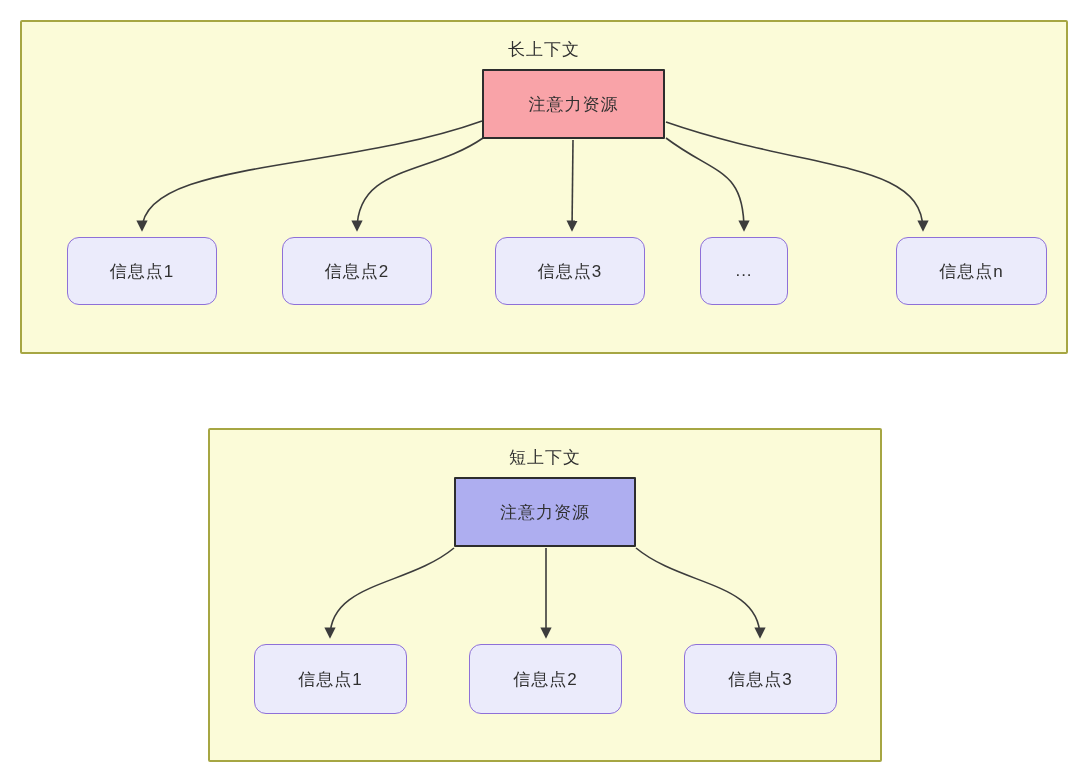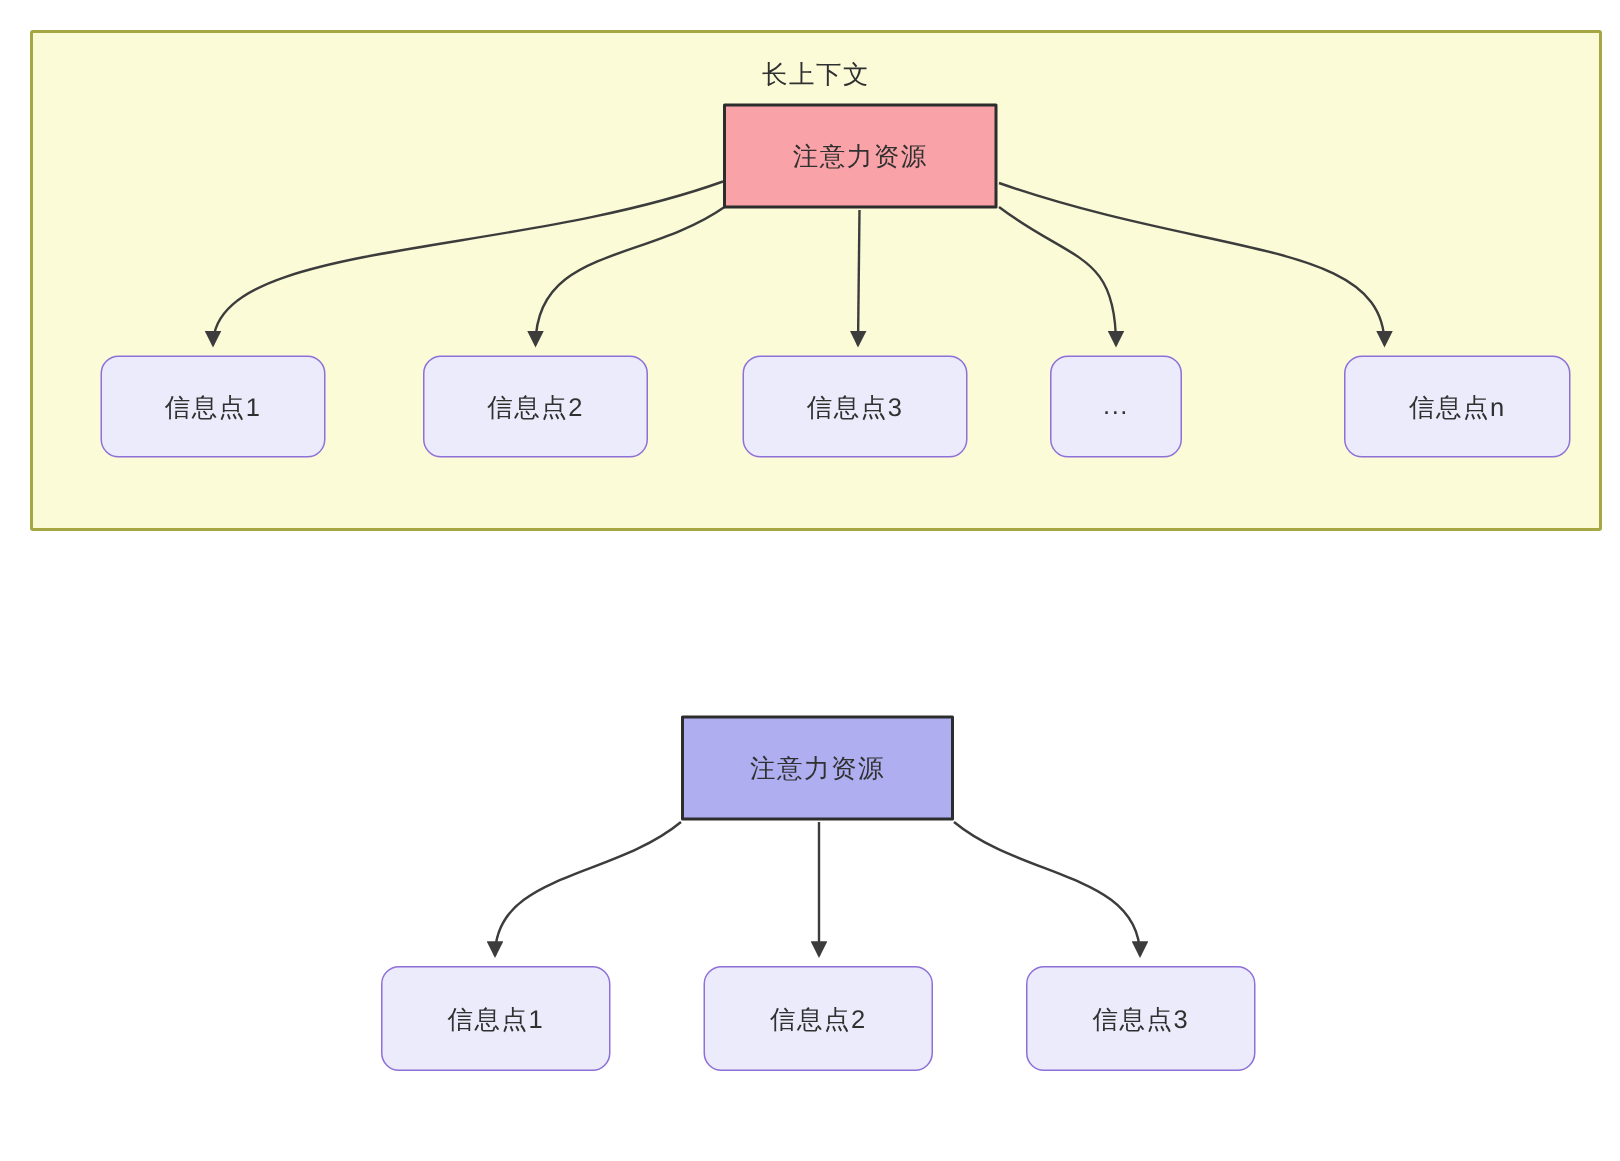--- a/index.html
+++ b/index.html
@@ -85,20 +85,23 @@
 </style>
 </head>
 <body>
 
 <div class="canvas">
 
   <section class="panel" id="panel-long">
     <div class="panel-title">长上下文</div>
   </section>
 
+  <section class="panel" id="panel-short">
+    <div class="panel-title">短上下文</div>
+  </section>
 
   <svg class="arrows" viewBox="0 0 1080 774" aria-hidden="true">
     <defs>
       <marker id="ah" viewBox="0 0 10 10" refX="8.5" refY="5" markerWidth="7" markerHeight="7" orient="auto-start-reverse">
         <path class="arrowhead-shape" d="M 0 0 L 10 5 L 0 10 z"></path>
       </marker>
     </defs>
 
     <path class="arrow" d="M 482 121 C 340 172, 142 160, 142 230" marker-end="url(#ah)"></path>
     <path class="arrow" d="M 483 138 C 430 175, 357 165, 357 230" marker-end="url(#ah)"></path>

